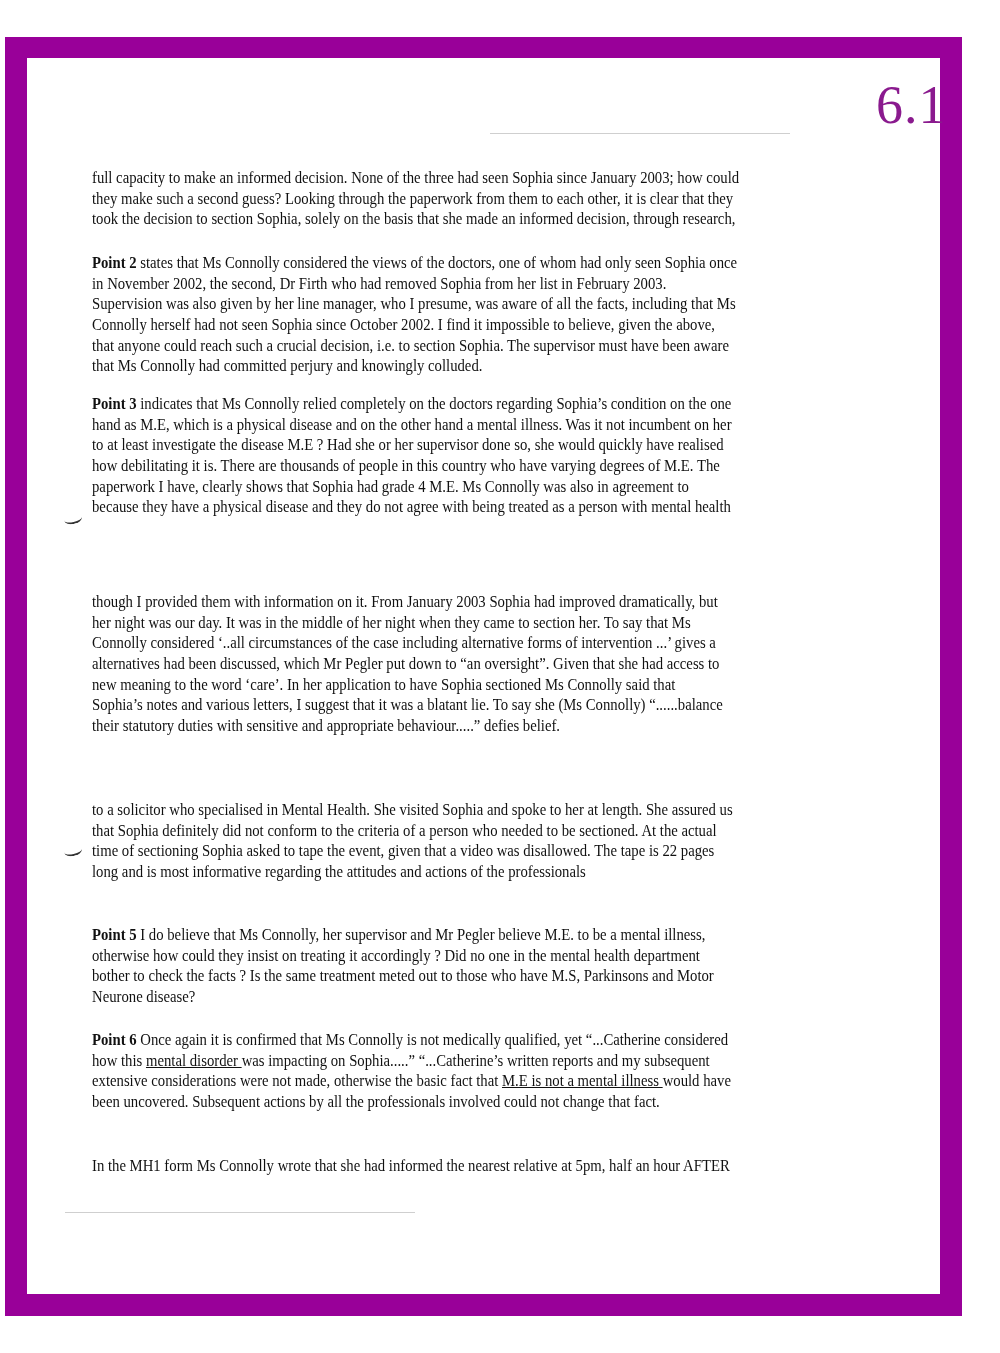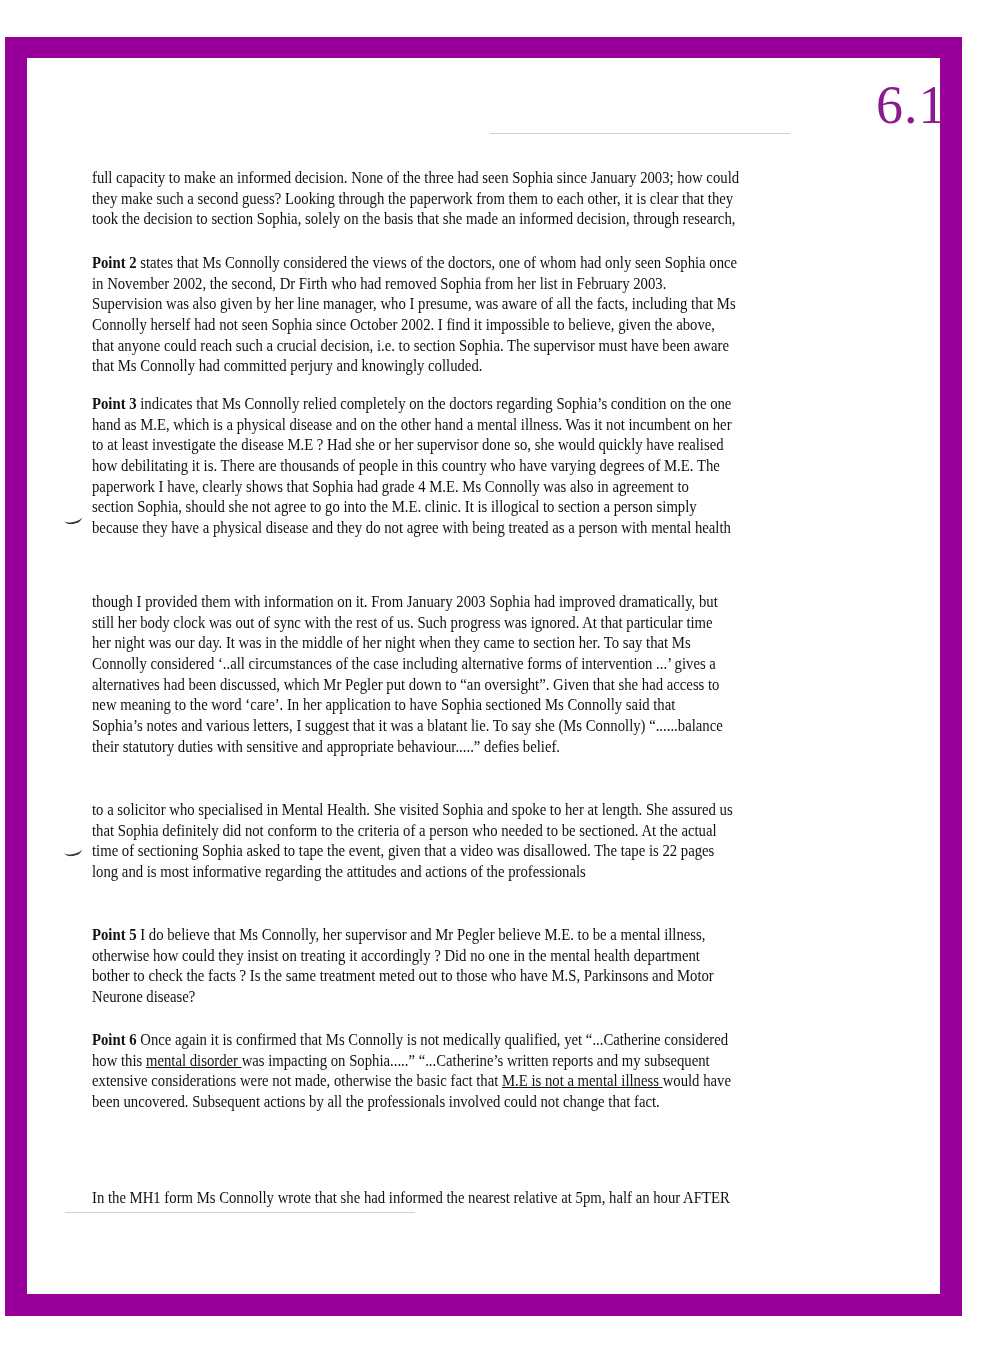--- a/index.html
+++ b/index.html
@@ -62,27 +62,25 @@
   <span class="line"><span style="display: inline-block; transform: scaleX(0.92); transform-origin: left center;">that anyone could reach such a crucial decision, i.e. to section Sophia. The supervisor must have been aware</span></span>
   <span class="line"><span style="display: inline-block; transform: scaleX(0.92); transform-origin: left center;">that Ms Connolly had committed perjury and knowingly colluded.</span></span>
 </div>
 
 <div class="text-block" style="top:394px;">
   <span class="line"><span style="display: inline-block; transform: scaleX(0.92); transform-origin: left center;"><b>Point 3</b><span> indicates that Ms Connolly relied completely on the doctors regarding Sophia’s condition on the one</span></span></span>
   <span class="line"><span style="display: inline-block; transform: scaleX(0.92); transform-origin: left center;">hand as M.E, which is a physical disease and on the other hand a mental illness.   Was it not incumbent  on her</span></span>
   <span class="line"><span style="display: inline-block; transform: scaleX(0.92); transform-origin: left center;">to at least investigate the disease M.E ?  Had she or her supervisor done so, she would quickly have realised</span></span>
   <span class="line"><span style="display: inline-block; transform: scaleX(0.92); transform-origin: left center;">how debilitating it is.  There are thousands of people in this country who have varying degrees of M.E.  The</span></span>
   <span class="line"><span style="display: inline-block; transform: scaleX(0.92); transform-origin: left center;">paperwork I have, clearly shows that Sophia had  grade 4 M.E.  Ms Connolly  was also in agreement to</span></span>
-  <span class="line"><span style="display: inline-block; transform: scaleX(0.92); transform-origin: left center;">section Sophia, should she not agree to go into the M.E. clinic. It is illogical to section a person simply</span></span>
   <span class="line"><span style="display: inline-block; transform: scaleX(0.92); transform-origin: left center;">because they have a physical disease and they do not agree with being treated as a person with mental health</span></span>
 </div>
 
 <div class="text-block" style="top:592px;">
   <span class="line"><span style="display: inline-block; transform: scaleX(0.92); transform-origin: left center;">though I provided them with information on it.  From January 2003 Sophia had improved dramatically, but</span></span>
-  <span class="line"><span style="display: inline-block; transform: scaleX(0.92); transform-origin: left center;">still her body clock was out of sync with the rest of us.  Such progress was ignored.  At that particular time</span></span>
   <span class="line"><span style="display: inline-block; transform: scaleX(0.92); transform-origin: left center;">her night was our day.  It was in the middle of her night when they came to section her. To say that Ms</span></span>
   <span class="line"><span style="display: inline-block; transform: scaleX(0.92); transform-origin: left center;">Connolly considered ‘..all circumstances of the case including alternative forms of intervention ...’ gives a</span></span>
   <span class="line"><span style="display: inline-block; transform: scaleX(0.92); transform-origin: left center;">alternatives had been discussed, which Mr Pegler put down to “an oversight”.  Given that she had access to</span></span>
   <span class="line"><span style="display: inline-block; transform: scaleX(0.92); transform-origin: left center;">new meaning to the word ‘care’. In her application to have Sophia sectioned Ms Connolly said that</span></span>
   <span class="line"><span style="display: inline-block; transform: scaleX(0.92); transform-origin: left center;">Sophia’s notes and various letters,  I suggest that it was a blatant lie. To say she (Ms Connolly)  “......balance</span></span>
   <span class="line"><span style="display: inline-block; transform: scaleX(0.92); transform-origin: left center;">their statutory duties with sensitive and appropriate behaviour.....” defies belief.</span></span>
 </div>
 
 <div class="text-block" style="top:800px;">
   <span class="line"><span style="display: inline-block; transform: scaleX(0.92); transform-origin: left center;">to a solicitor who specialised in Mental Health.  She visited Sophia and spoke to her at length.  She assured us</span></span>
@@ -98,15 +96,15 @@
   <span class="line"><span style="display: inline-block; transform: scaleX(0.92); transform-origin: left center;">Neurone disease?</span></span>
 </div>
 
 <div class="text-block" style="top:1030px;">
   <span class="line"><span style="display: inline-block; transform: scaleX(0.92); transform-origin: left center;"><b>Point 6</b><span>  Once again it is confirmed that Ms Connolly is not medically qualified, yet “...Catherine considered</span></span></span>
   <span class="line"><span style="display: inline-block; transform: scaleX(0.92); transform-origin: left center;"><span>how this </span><span class="u">mental disorder </span><span>was impacting on Sophia.....”  “...Catherine’s written reports and my subsequent</span></span></span>
   <span class="line"><span style="display: inline-block; transform: scaleX(0.92); transform-origin: left center;"><span>extensive considerations were not made, otherwise the basic fact that </span><span class="u">M.E is not a mental illness </span><span>would have</span></span></span>
   <span class="line"><span style="display: inline-block; transform: scaleX(0.92); transform-origin: left center;">been uncovered. Subsequent actions by all the professionals involved could not change that fact.</span></span>
 </div>
 
-<div class="text-block" style="top:1156px;margin-top:32px;">
+<div class="text-block" style="top:1156px;">
   <span class="line"><span style="display: inline-block; transform: scaleX(0.92); transform-origin: left center;">In  the MH1 form Ms Connolly wrote that she had informed the nearest relative at 5pm, half an hour AFTER</span></span>
 </div>
 
 </body></html>

